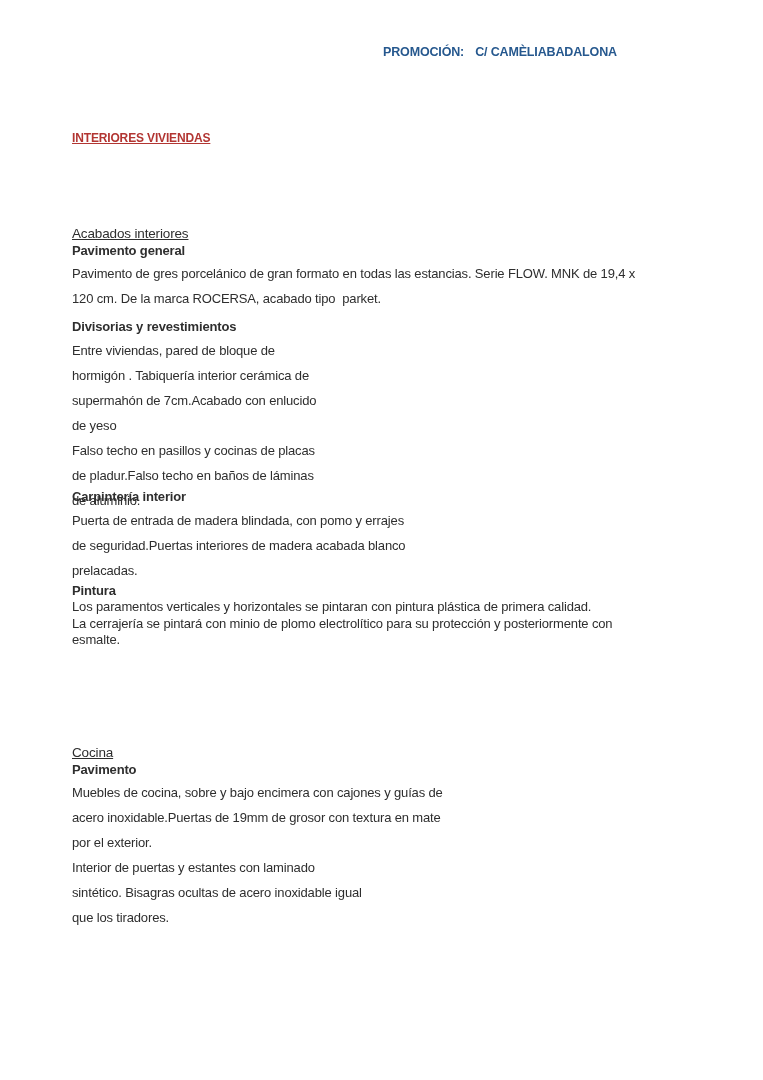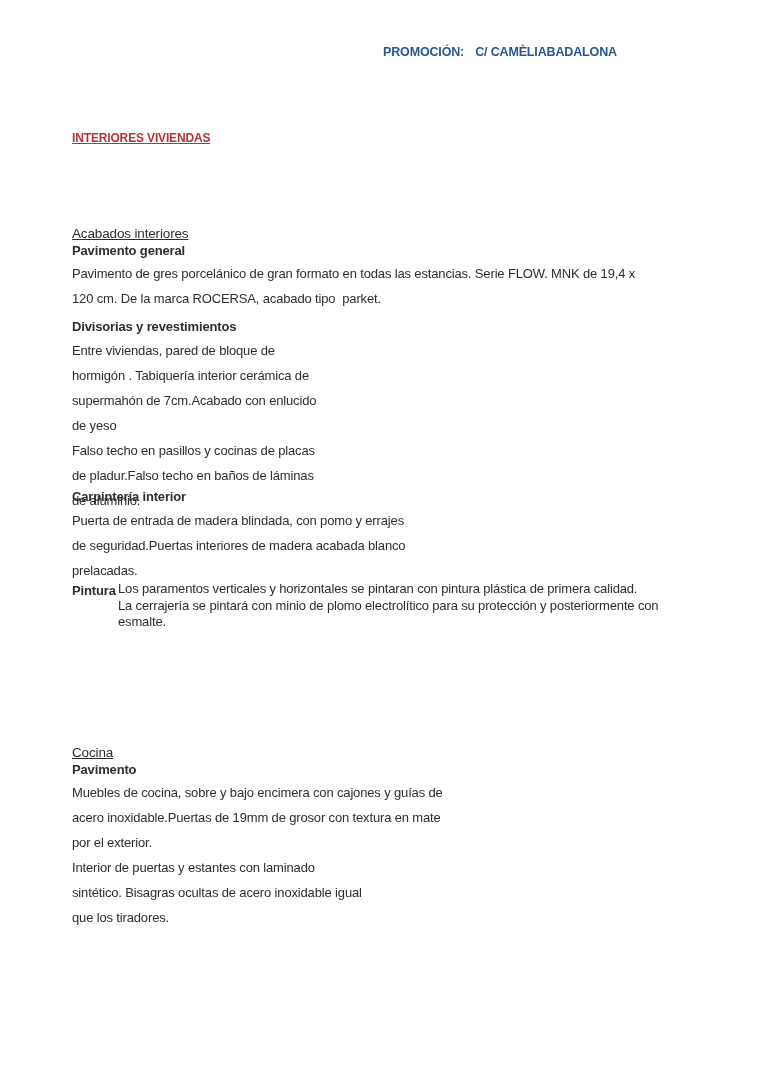--- a/index.html
+++ b/index.html
@@ -85,21 +85,21 @@
 Falso techo en pasillos y cocinas de placas
 de pladur.Falso techo en baños de láminas
 de aluminio.</div>
 
   <div class="abs block-heading" style="top:489px;">Carpintería interior</div>
   <div class="abs block-body" style="top:508px;">Puerta de entrada de madera blindada, con pomo y errajes
 de seguridad.Puertas interiores de madera acabada blanco
 prelacadas.</div>
 
   <div class="abs block-heading" style="top:583px;">Pintura</div>
-  <div class="abs block-body tight" style="top:581px;margin-left:46px;">Los paramentos verticales y horizontales se pintaran con pintura plástica de primera calidad.
+  <div class="abs block-body tight" style="top:599px;">Los paramentos verticales y horizontales se pintaran con pintura plástica de primera calidad.
 La cerrajería se pintará con minio de plomo electrolítico para su protección y posteriormente con
 esmalte.</div>
 
   <div class="abs section-heading" style="top:705px;">Cocina</div>
 
   <div class="abs block-heading" style="top:762px;">Pavimento</div>
   <div class="abs block-body" style="top:780px;">Muebles de cocina, sobre y bajo encimera con cajones y guías de
 acero inoxidable.Puertas de 19mm de grosor con textura en mate
 por el exterior.
 Interior de puertas y estantes con laminado

